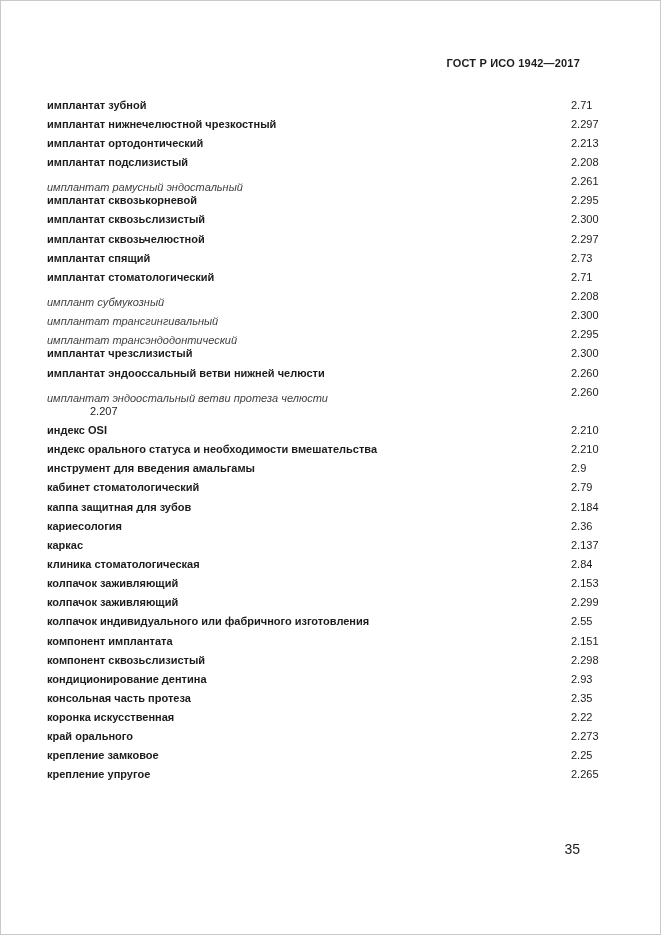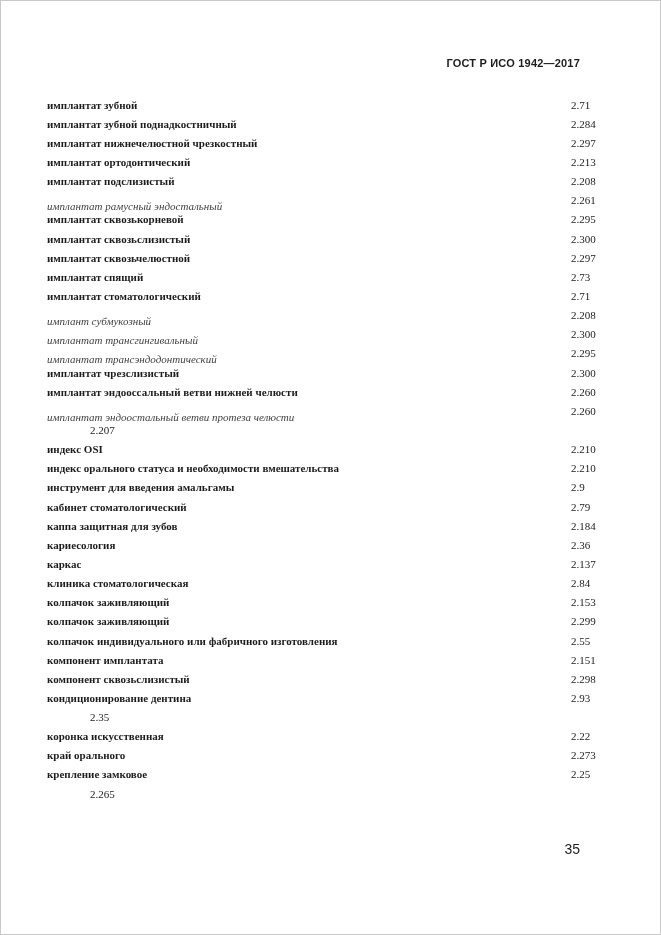--- a/index.html
+++ b/index.html
@@ -25,21 +25,20 @@
     font-size: 11px;
     font-weight: bold;
     color: #1c1c1c;
     letter-spacing: 0.2px;
   }
   .entries {
     position: absolute;
     top: 94px;
     left: 46px;
     width: 545px;
-    font-family: Liberation Serif, serif;
   }
   .entry-row {
     display: flex;
     align-items: center;
     height: 19.15px;
     font-size: 11px;
     color: #1c1c1c;
     white-space: nowrap;
   }
   .entry-row .term {
@@ -73,24 +72,20 @@
 
 <div class="page">
   <div class="doc-header">ГОСТ Р ИСО 1942—2017</div>
 
   <div class="entries">
       <div class="entry-row">
         <span class="term">имплантат зубной</span>
         <span class="ref">2.71</span>
       </div>
       <div class="entry-row">
-        <span class="term">имплантат зубной поднадкостничный</span>
-        <span class="ref">2.284</span>
-      </div>
-      <div class="entry-row">
         <span class="term">имплантат нижнечелюстной чрезкостный</span>
         <span class="ref">2.297</span>
       </div>
       <div class="entry-row">
         <span class="term">имплантат ортодонтический</span>
         <span class="ref">2.213</span>
       </div>
       <div class="entry-row">
         <span class="term">имплантат подслизистый</span>
         <span class="ref">2.208</span>
@@ -196,33 +191,35 @@
       </div>
       <div class="entry-row">
         <span class="term">компонент сквозьслизистый</span>
         <span class="ref">2.298</span>
       </div>
       <div class="entry-row">
         <span class="term">кондиционирование дентина</span>
         <span class="ref">2.93</span>
       </div>
       <div class="entry-row">
+        <span class="term">консольная часть протеза</span>
         <span class="ref">2.35</span>
       </div>
       <div class="entry-row">
         <span class="term">коронка искусственная</span>
         <span class="ref">2.22</span>
       </div>
       <div class="entry-row">
         <span class="term">край орального</span>
         <span class="ref">2.273</span>
       </div>
       <div class="entry-row">
         <span class="term">крепление замковое</span>
         <span class="ref">2.25</span>
       </div>
       <div class="entry-row">
+        <span class="term">крепление упругое</span>
         <span class="ref">2.265</span>
       </div>
     </div>
 
   <div class="page-number">35</div>
 </div>
 
 </body></html>

